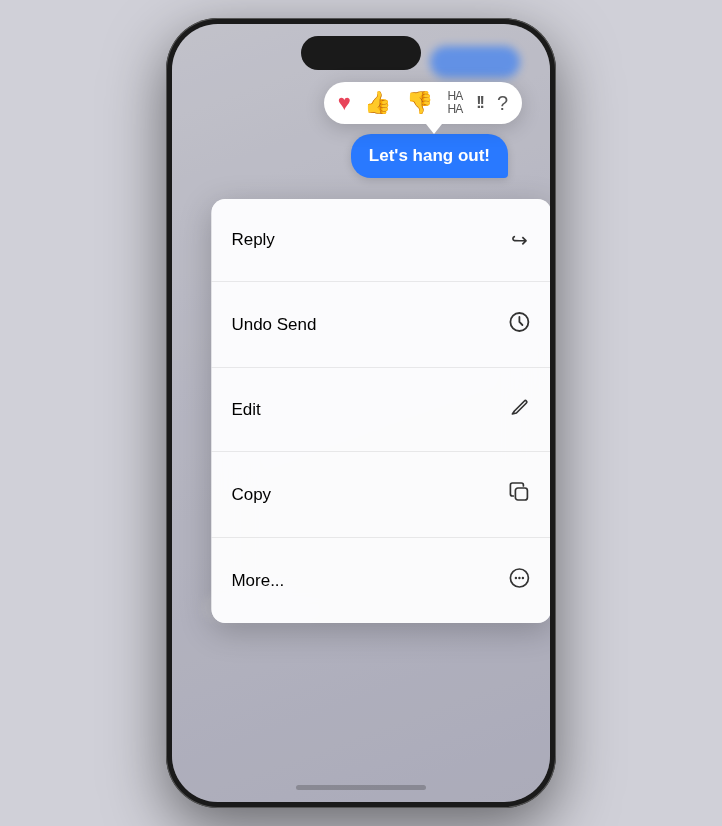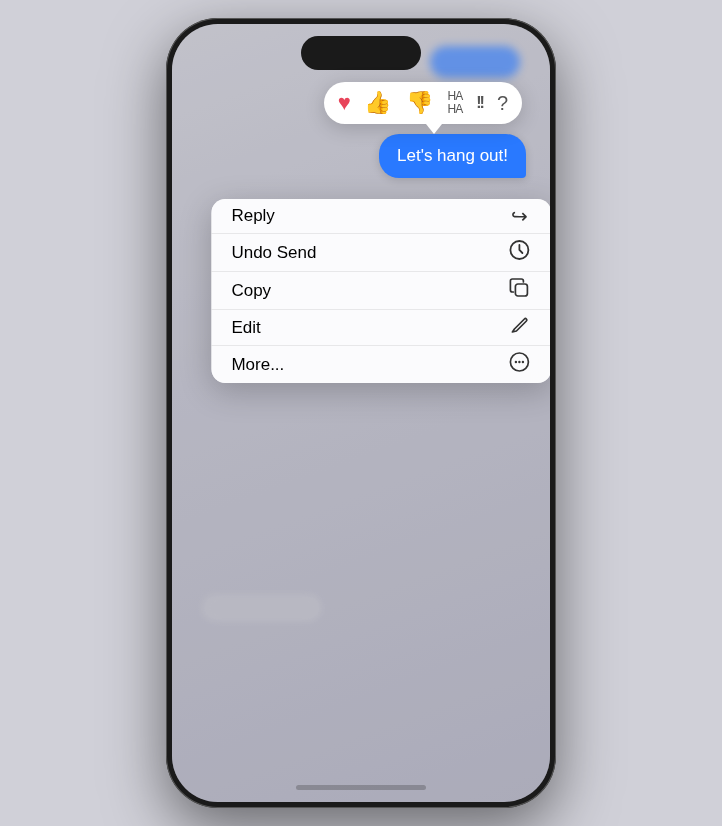--- a/index.html
+++ b/index.html
@@ -101,27 +101,27 @@
       height: 0;
       border-left: 8px solid transparent;
       border-right: 8px solid transparent;
       border-top: 10px solid white;
     }
 
     
     .message-bubble {
       position: absolute;
       top: 110px;
-      right: 24px;
+      right: 42px;
       background: #2979ff;
       color: white;
       padding: 12px 18px;
       border-radius: 20px 20px 4px 20px;
       font-size: 17px;
-      font-weight: 400;
+      font-weight: 700;
       box-shadow: 0 2px 8px rgba(0,0,0,0.15);
       z-index: 15;
       white-space: nowrap;
     }
 
     
     .context-menu {
       position: absolute;
       top: 175px;
       left: 50%;
@@ -132,21 +132,21 @@
       overflow: hidden;
       box-shadow: 0 8px 32px rgba(0,0,0,0.22);
       z-index: 30;
       backdrop-filter: blur(20px);
     }
 
     .menu-item {
       display: flex;
       align-items: center;
       justify-content: space-between;
-      padding: 5px 20px;
+      padding: 29px 20px;
       cursor: pointer;
       background: rgba(255,255,255,0.6);
       border-bottom: 1px solid rgba(0,0,0,0.08);
       transition: background 0.1s;
     }
 
     .menu-item:last-child {
       border-bottom: none;
     }
 
@@ -236,34 +236,34 @@
         <span class="menu-item-label">Undo Send</span>
         <span class="menu-item-icon">
           <svg width="22" height="22" viewBox="0 0 22 22" fill="none" xmlns="http://www.w3.org/2000/svg">
             <circle cx="11" cy="11" r="9" stroke="#333" stroke-width="1.8" fill="none"></circle>
             <path d="M11 6v5l3 3" stroke="#333" stroke-width="1.8" stroke-linecap="round"></path>
           </svg>
         </span>
       </div>
 
       <div class="menu-item">
+        <span class="menu-item-label">Edit</span>
+        <span class="menu-item-icon">
+          <svg width="20" height="20" viewBox="0 0 20 20" fill="none" xmlns="http://www.w3.org/2000/svg">
+            <path d="M3 17l4-1L17 6a1.414 1.414 0 00-2-2L5 14l-2 3z" stroke="#333" stroke-width="1.7" stroke-linecap="round" stroke-linejoin="round" fill="none"></path>
+          </svg>
+        </span>
+      </div>
+
+      <div class="menu-item">
         <span class="menu-item-label">Copy</span>
         <span class="menu-item-icon">
           <svg width="22" height="22" viewBox="0 0 22 22" fill="none" xmlns="http://www.w3.org/2000/svg">
             <rect x="7" y="7" width="12" height="12" rx="2.5" stroke="#333" stroke-width="1.7" fill="none"></rect>
             <path d="M5 15H4a2 2 0 01-2-2V4a2 2 0 012-2h9a2 2 0 012 2v1" stroke="#333" stroke-width="1.7" stroke-linecap="round" fill="none"></path>
-          </svg>
-        </span>
-      </div>
-
-      <div class="menu-item">
-        <span class="menu-item-label">Edit</span>
-        <span class="menu-item-icon">
-          <svg width="20" height="20" viewBox="0 0 20 20" fill="none" xmlns="http://www.w3.org/2000/svg">
-            <path d="M3 17l4-1L17 6a1.414 1.414 0 00-2-2L5 14l-2 3z" stroke="#333" stroke-width="1.7" stroke-linecap="round" stroke-linejoin="round" fill="none"></path>
           </svg>
         </span>
       </div>
 
 
       <div class="menu-item">
         <span class="menu-item-label">More...</span>
         <span class="menu-item-icon">
           <svg width="22" height="22" viewBox="0 0 22 22" fill="none" xmlns="http://www.w3.org/2000/svg">
             <circle cx="11" cy="11" r="9" stroke="#333" stroke-width="1.7" fill="none"></circle>

